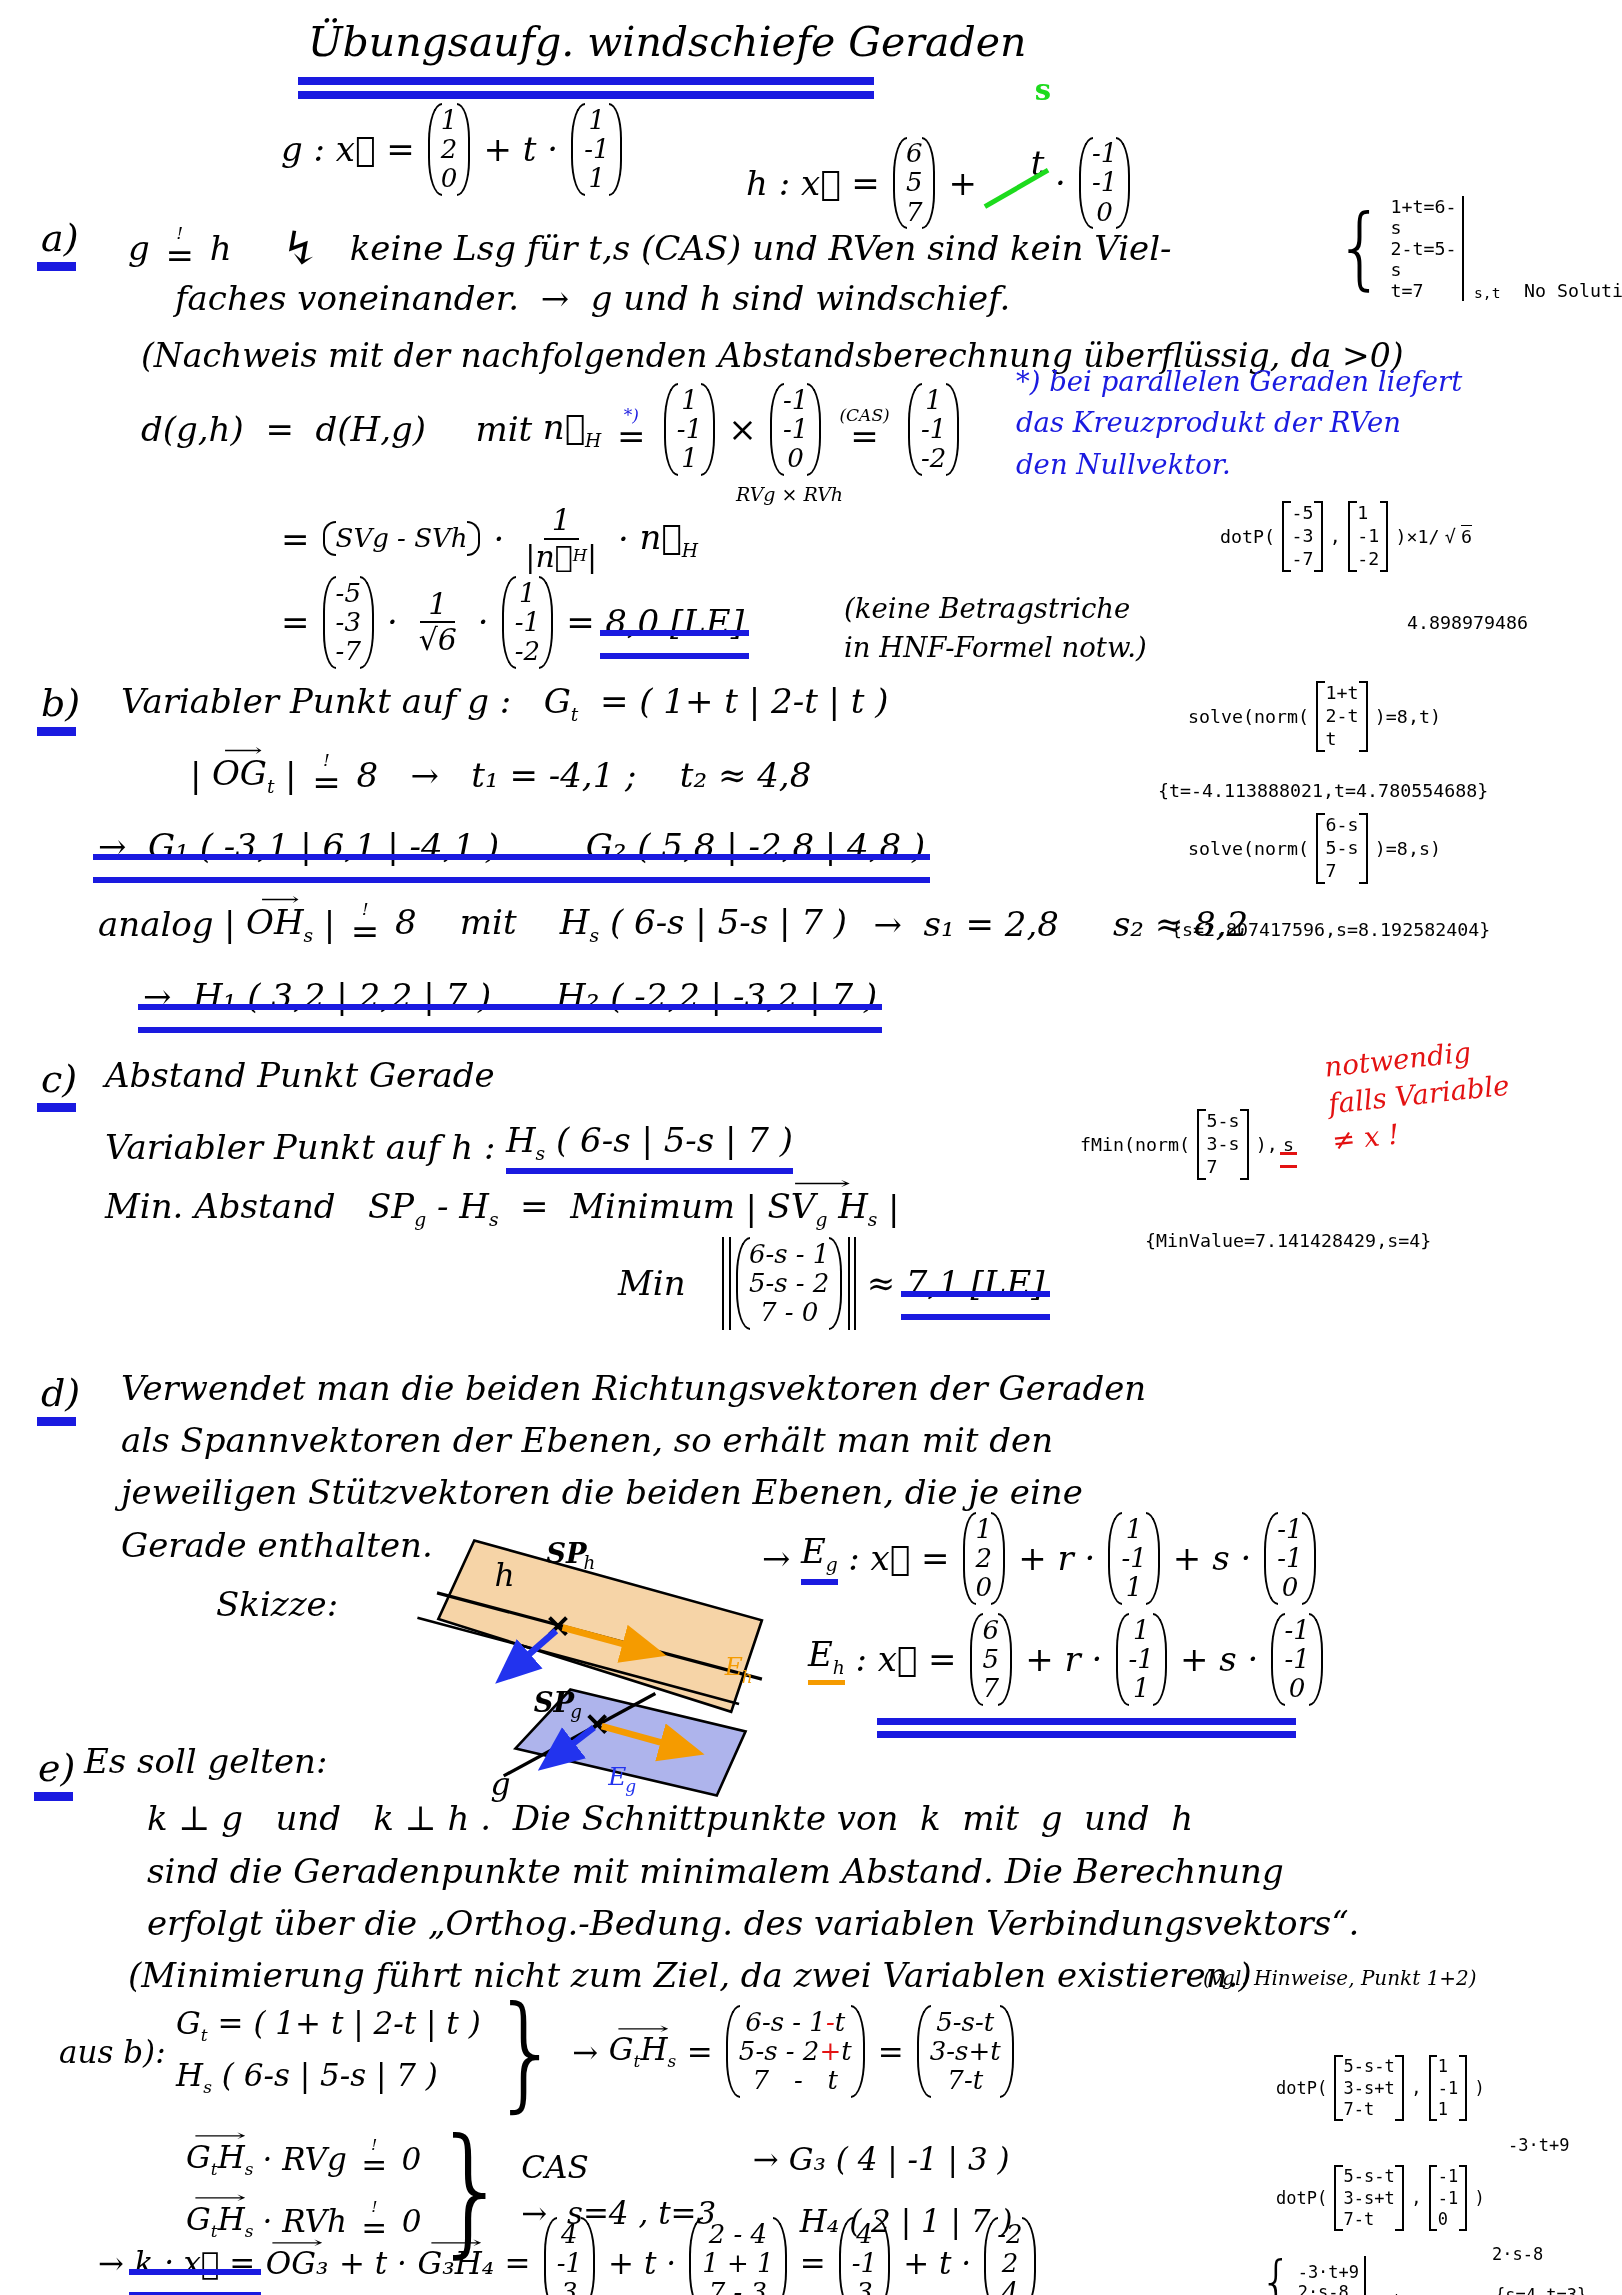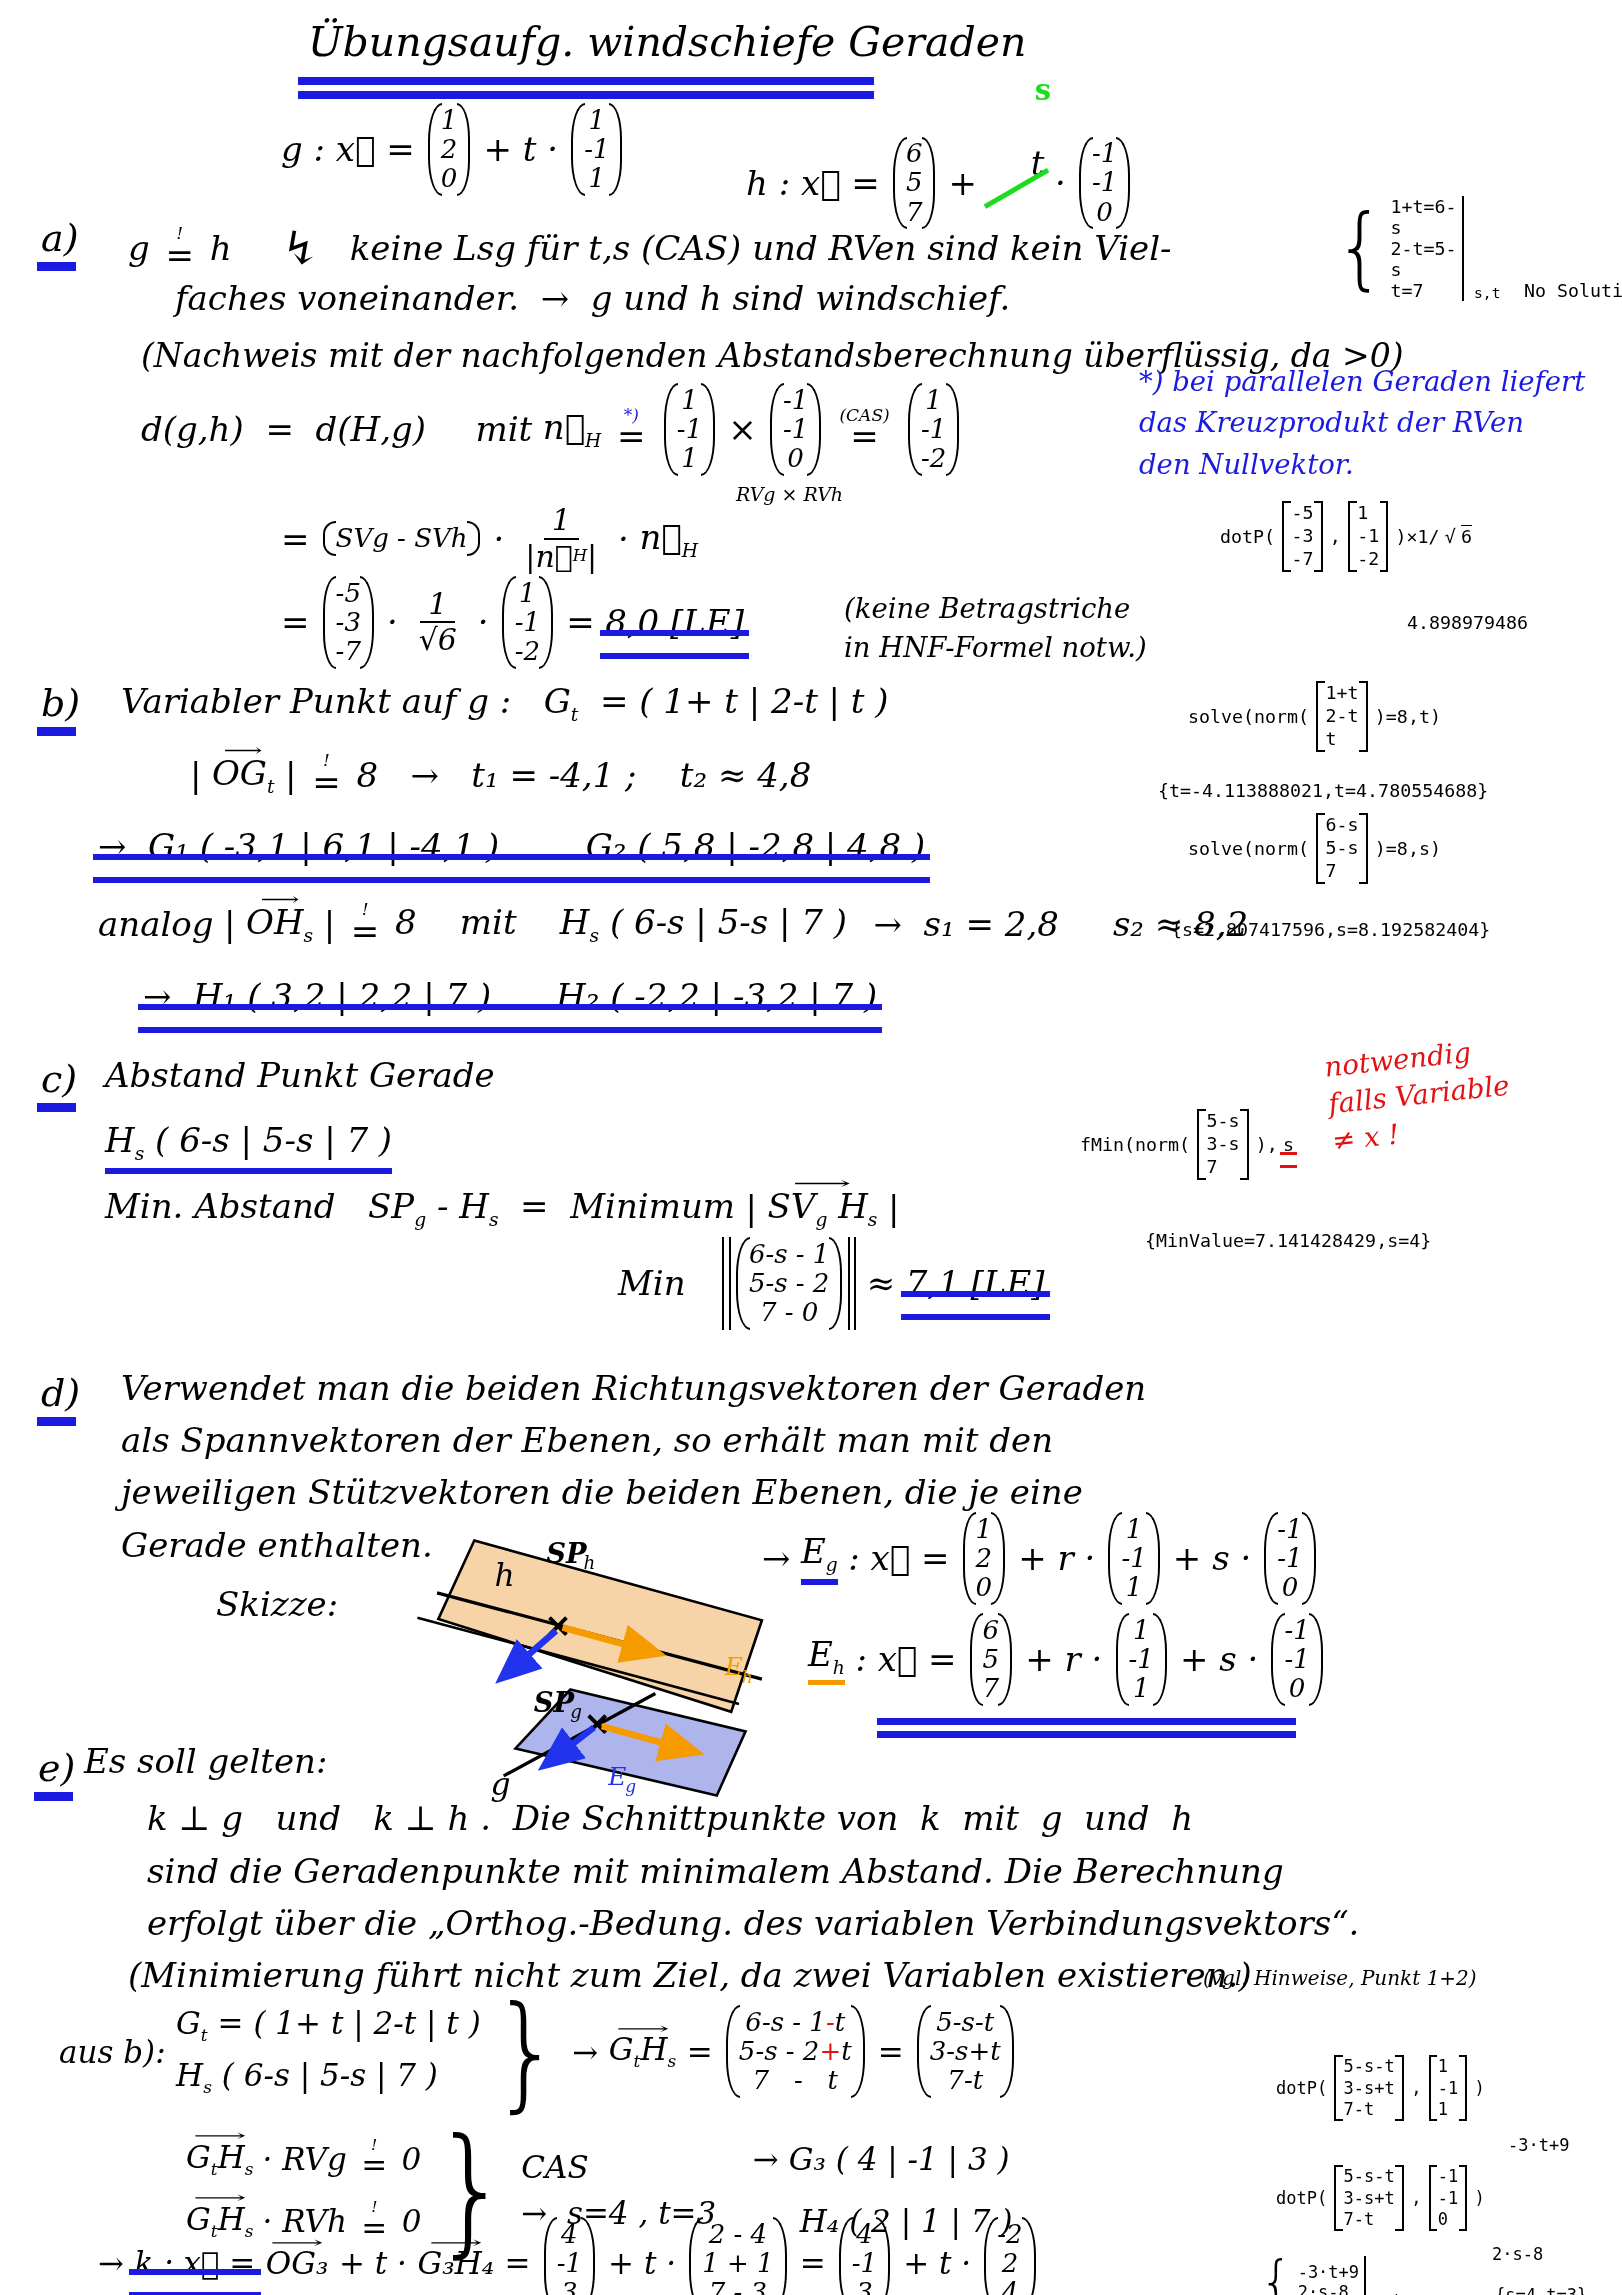--- a/index.html
+++ b/index.html
@@ -134,21 +134,21 @@
 0</span></span>
   <span class="exq"><span class="top">(CAS)</span><span>=</span></span>
   <span class="vec"><span class="rows">1
 -1
 -2</span></span>
 </div>
 <div class="line" style="left:736px; top:483px; font-size:19px">
   <span class="t">RVg × RVh</span>
 </div>
 
-<div class="note blue" style="left:1139px; top:361px">*) bei parallelen Geraden liefert
+<div class="note blue" style="left:1016px; top:361px">*) bei parallelen Geraden liefert
 das Kreuzprodukt der RVen
 den Nullvektor.</div>
 
 <div class="line" style="left:281px; top:503px">
   <span class="t">=</span>
   <span class="vec"><span class="rows">SVg - SVh</span></span>
   <span class="t">·</span>
   <span class="frac">
     <span class="num">1</span>
     <span class="den"><span>|n⃗</span><sub>H</sub><span>|</span></span>
@@ -243,20 +243,21 @@
 <div class="line cas" style="left:1171px; top:919px">
   <span class="t">{s=2.807417596,s=8.192582404}</span>
 </div>
 
 <div class="slabel" style="left:41px; top:1057px"><span>c)</span></div>
 
 <div class="line" style="left:105px; top:1055px">
   <span class="t">Abstand Punkt Gerade</span>
 </div>
 <div class="line" style="left:105px; top:1120px">
+  <span class="t">Variabler Punkt auf h :</span>
   <span class="ublue t"><span>H</span><sub>s</sub> <span>( 6-s | 5-s | 7 )</span></span>
 </div>
 <div class="line" style="left:105px; top:1186px">
   <span class="t"><span>Min. Abstand   SP</span><sub>g</sub> <span>- H</span><sub>s</sub>  <span>=  Minimum</span></span>
   <span class="t">|</span>
   <span class="ovr w"><span>SV</span><sub>g</sub> <span>H</span><sub>s</sub></span>
   <span class="t">|</span>
 </div>
 <div class="line" style="left:618px; top:1237px">
   <span class="t" style="margin-right:26px">Min</span>

